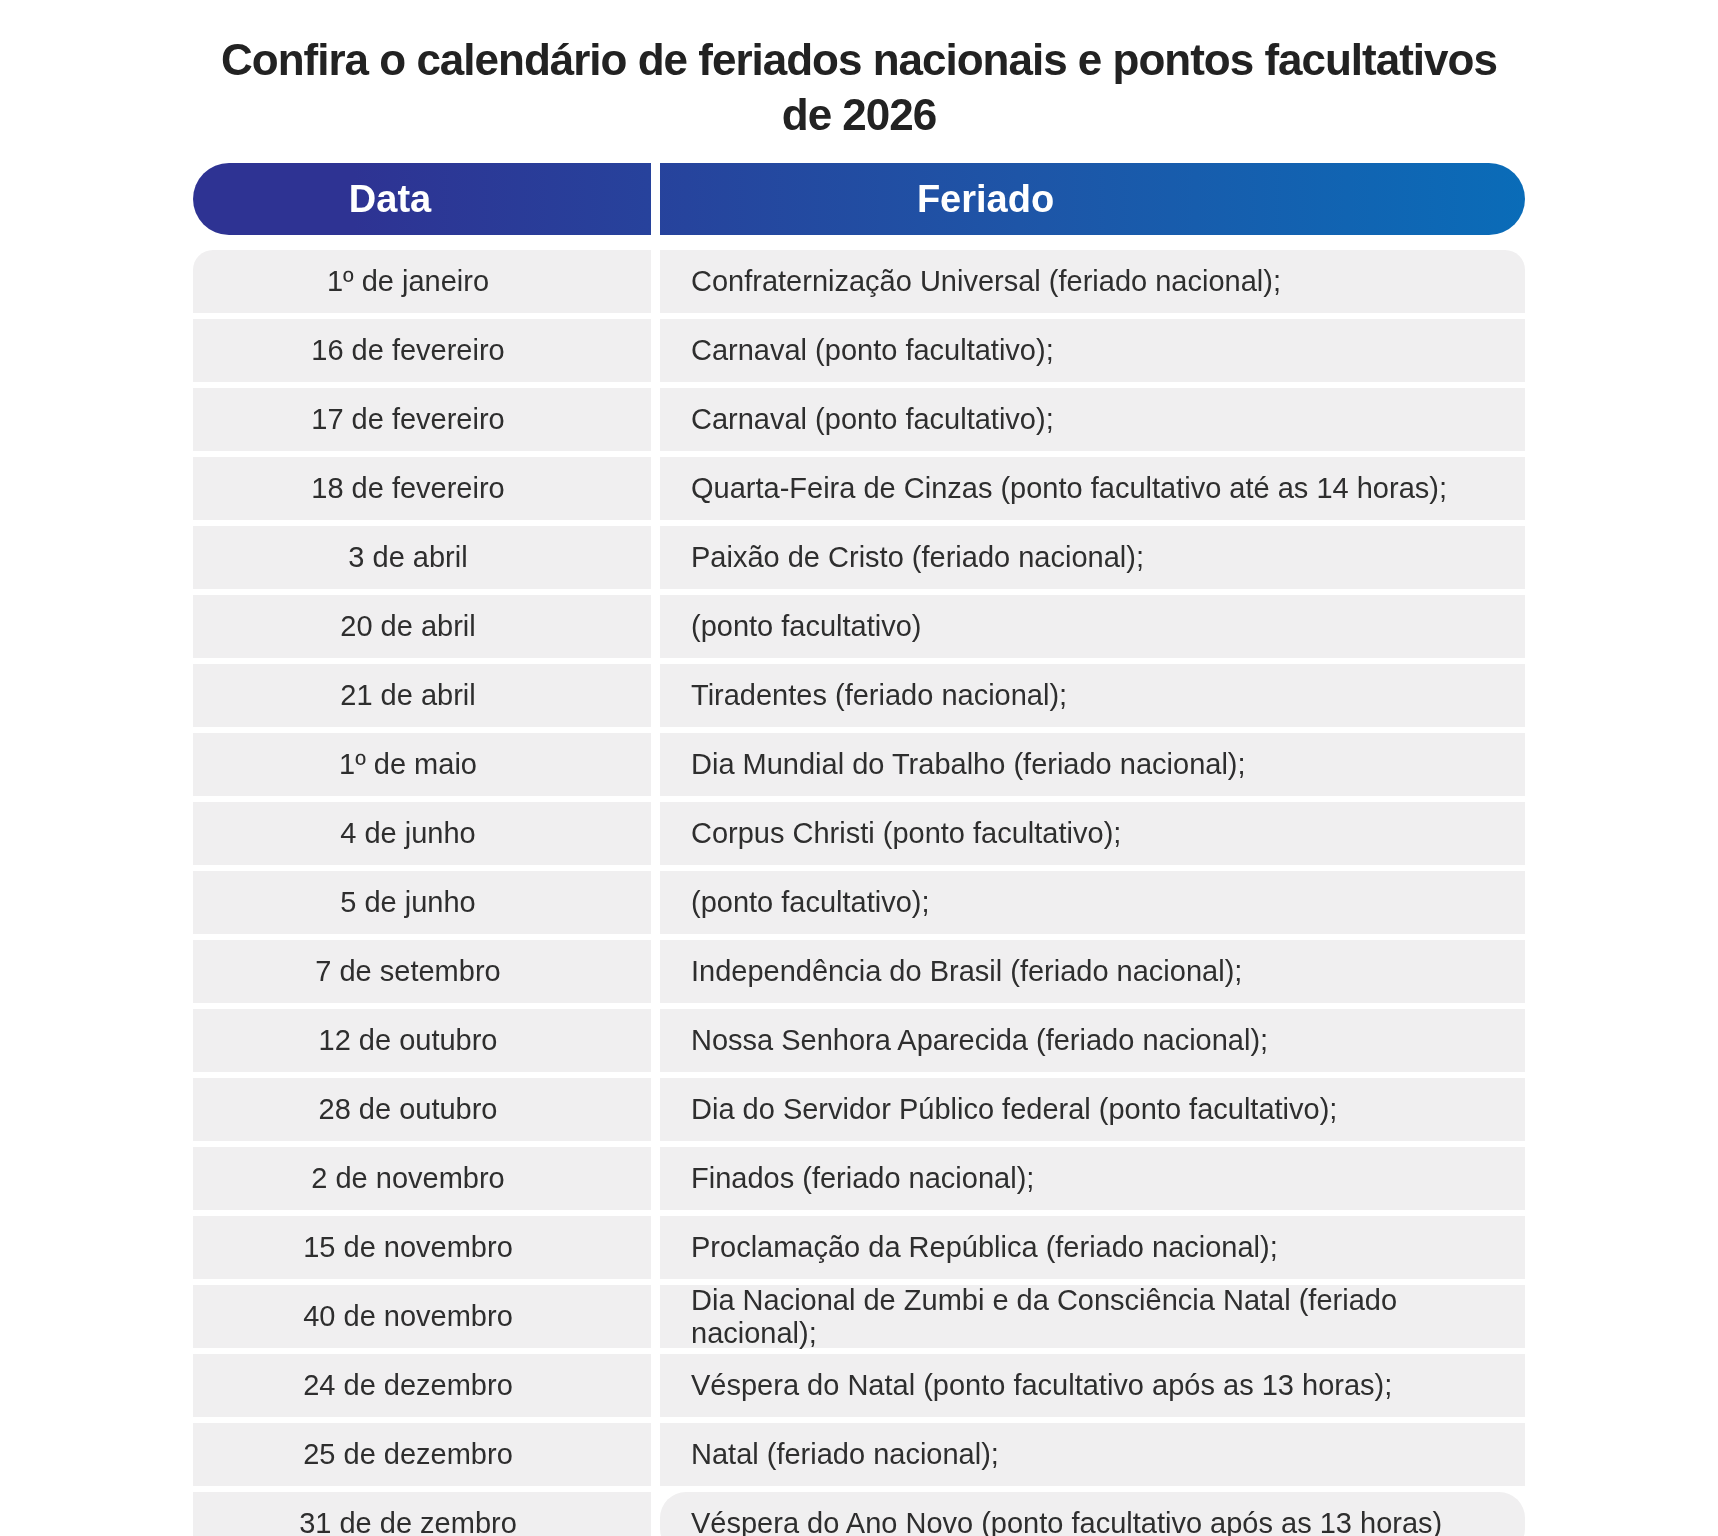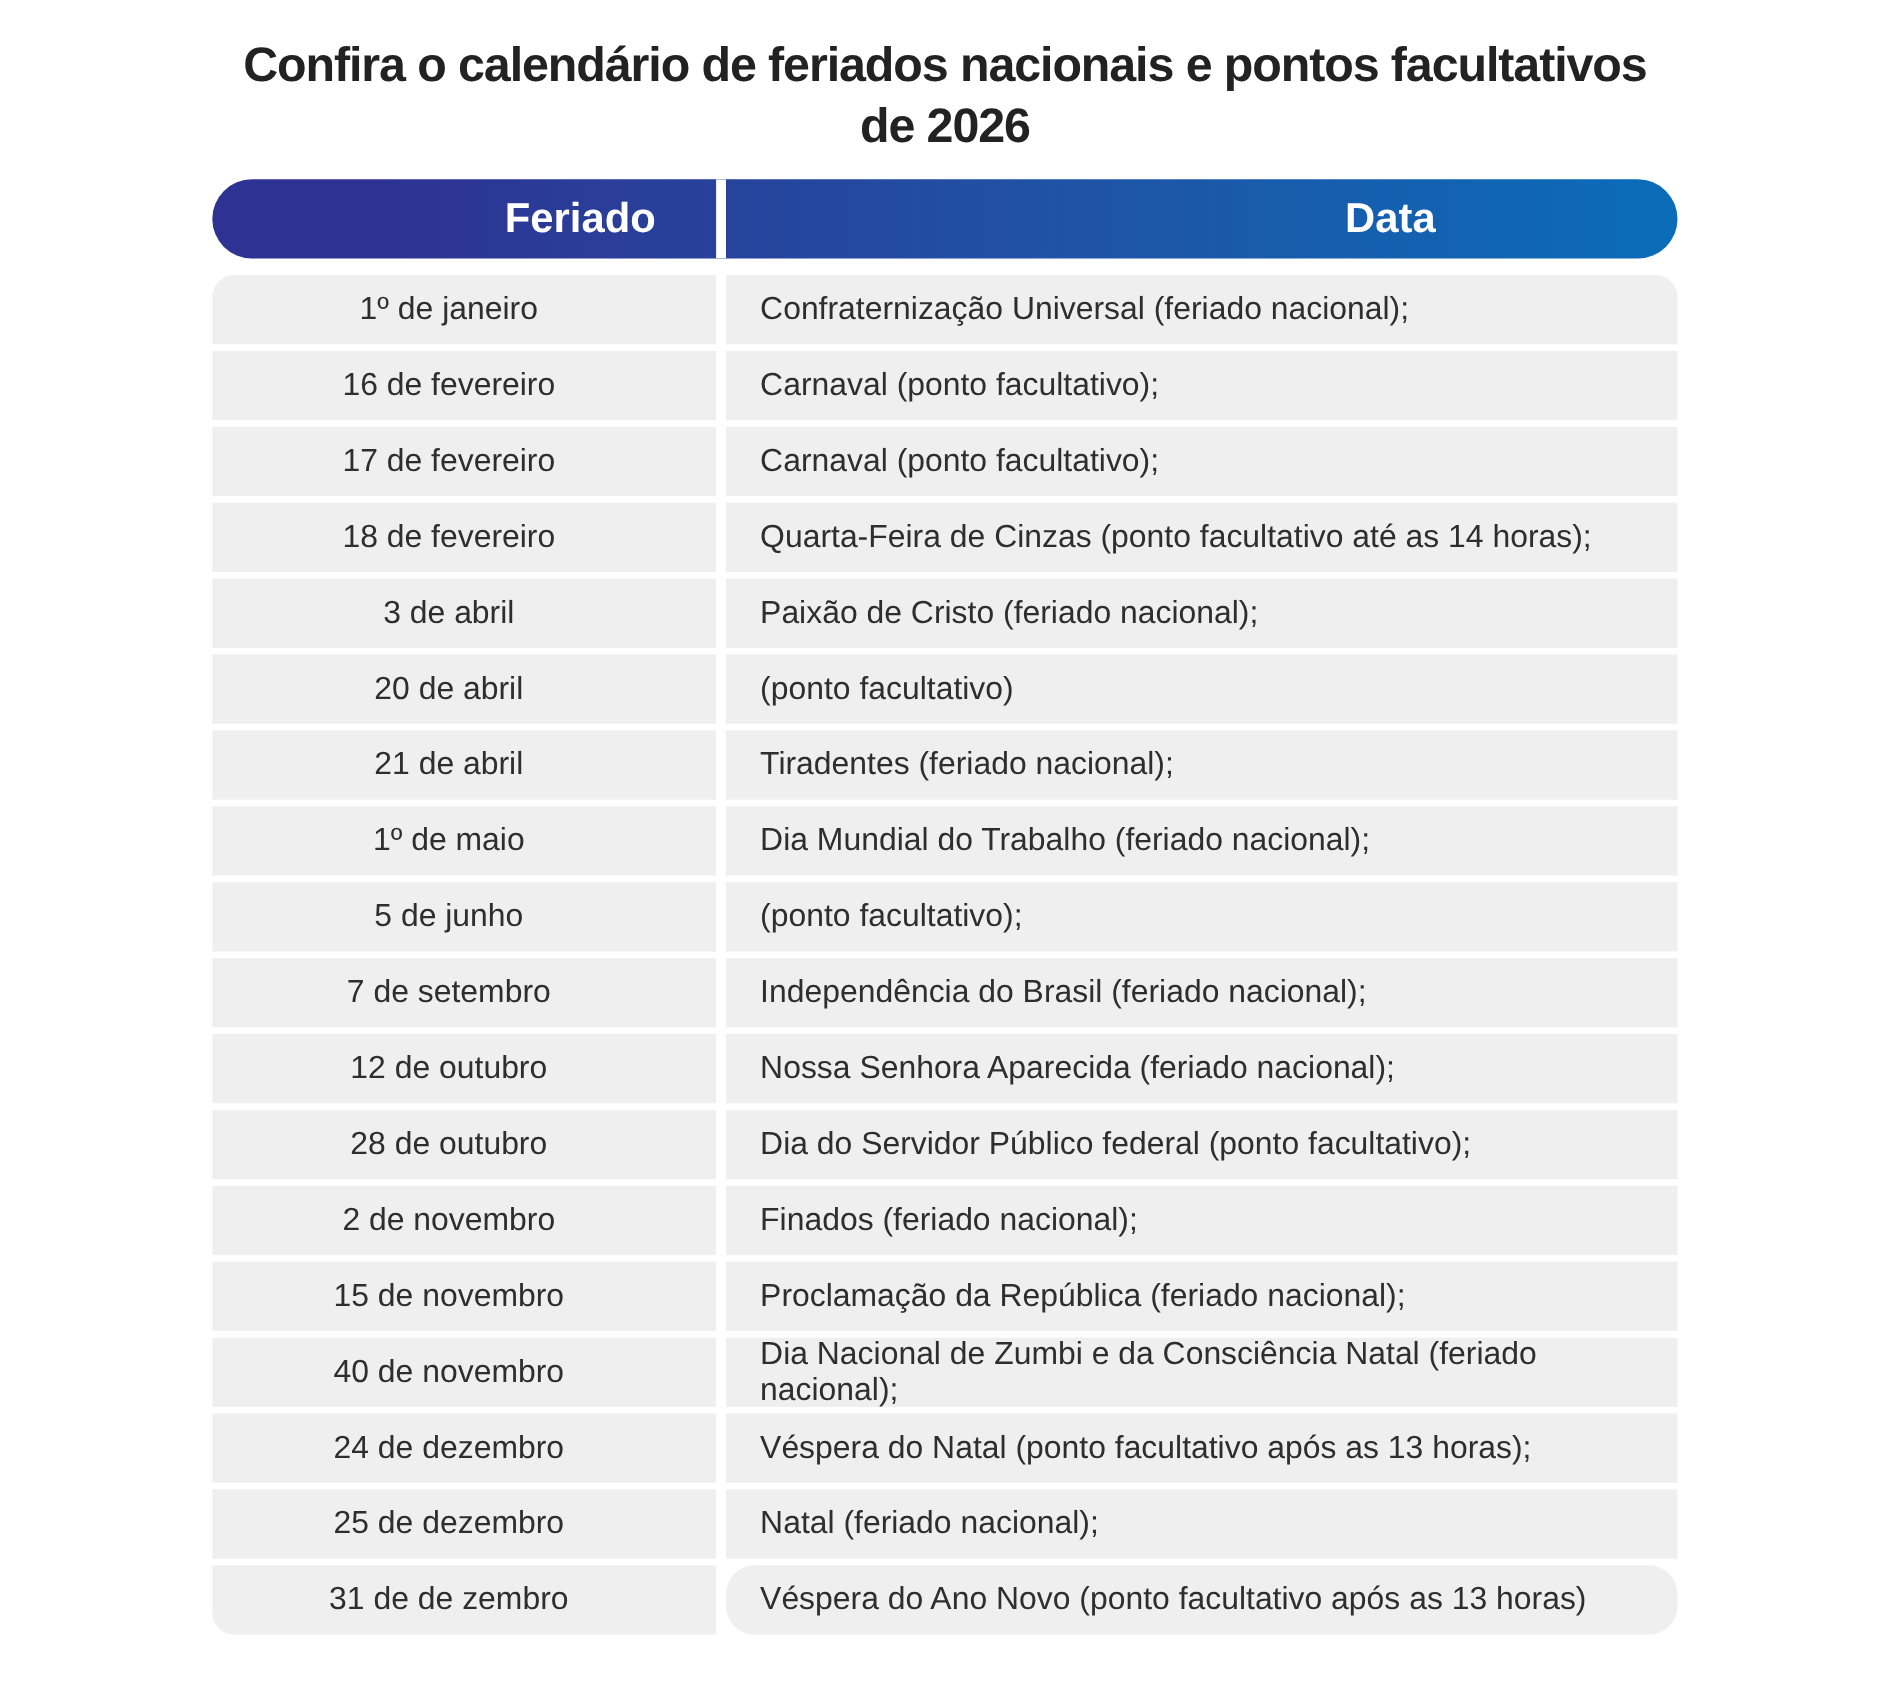--- a/index.html
+++ b/index.html
@@ -109,22 +109,22 @@
   .row:last-child .cell-holiday{border-bottom-right-radius:20px;border-radius:26px;}
 </style>
 </head>
 <body>
 
 <div class="page">
   <h1 class="page-title">Confira o calendário de feriados nacionais e pontos facultativos de 2026</h1>
 
   <div class="table">
     <div class="thead">
+      <div class="th th-data">Data</div>
       <div class="th th-feriado">Feriado</div>
-      <div class="th th-data">Data</div>
       <div class="thead-divider"></div>
     </div>
 
     <div class="tbody">
   <div class="row">
     <div class="cell cell-date">1º de janeiro</div>
     <div class="gap-cell"></div>
     <div class="cell cell-holiday">Confraternização Universal (feriado nacional);</div>
   </div>
 
@@ -163,20 +163,25 @@
     <div class="gap-cell"></div>
     <div class="cell cell-holiday">Tiradentes (feriado nacional);</div>
   </div>
 
   <div class="row">
     <div class="cell cell-date">1º de maio</div>
     <div class="gap-cell"></div>
     <div class="cell cell-holiday">Dia Mundial do Trabalho (feriado nacional);</div>
   </div>
 
+  <div class="row">
+    <div class="cell cell-date">4 de junho</div>
+    <div class="gap-cell"></div>
+    <div class="cell cell-holiday">Corpus Christi (ponto facultativo);</div>
+  </div>
 
   <div class="row">
     <div class="cell cell-date">5 de junho</div>
     <div class="gap-cell"></div>
     <div class="cell cell-holiday">(ponto facultativo);</div>
   </div>
 
   <div class="row">
     <div class="cell cell-date">7 de setembro</div>
     <div class="gap-cell"></div>

